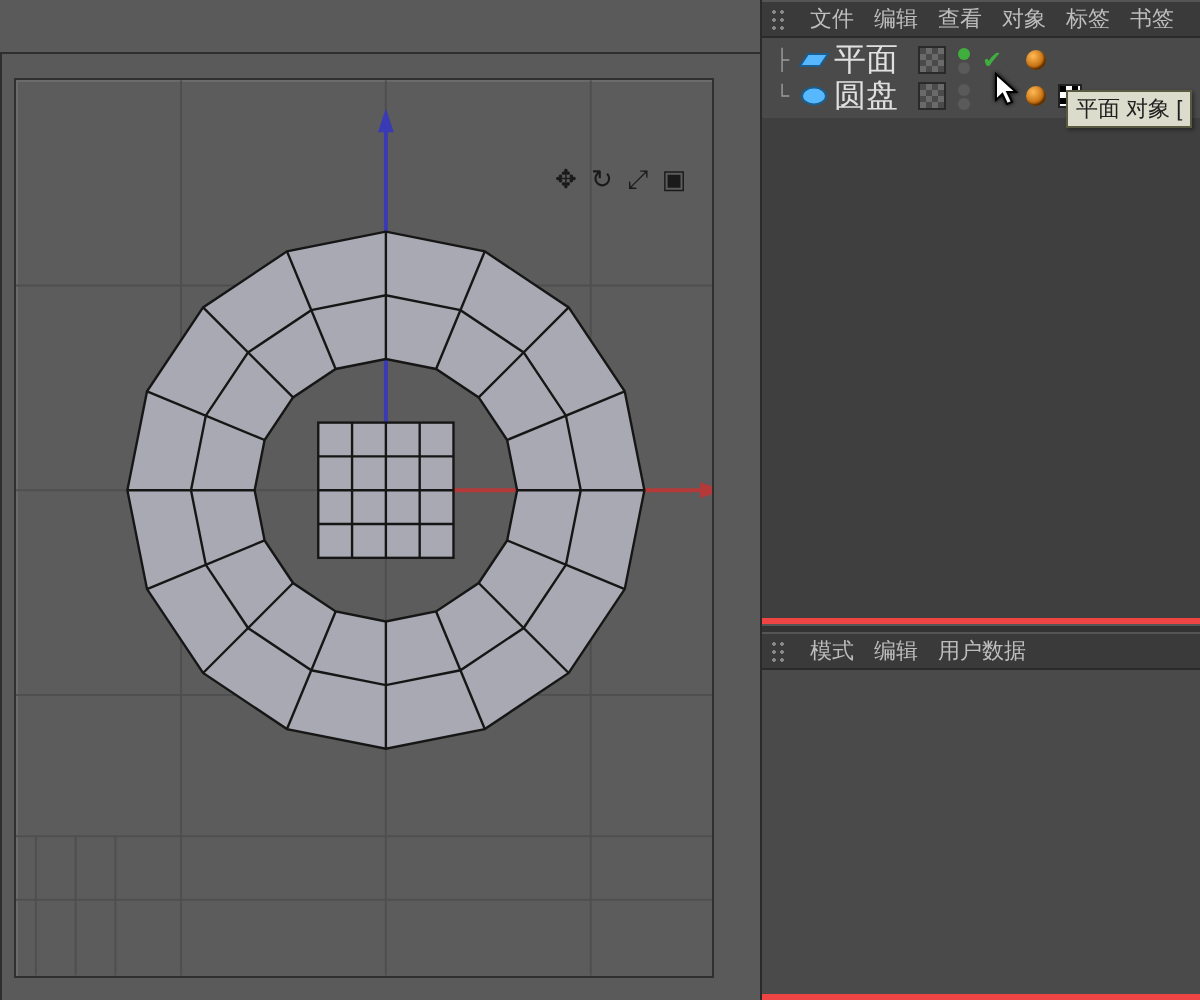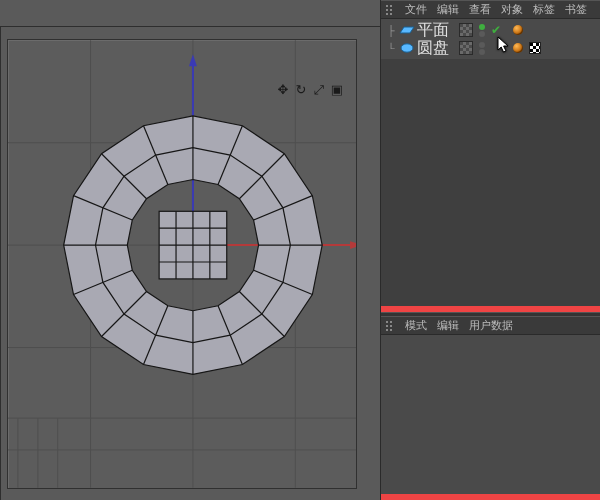--- a/index.html
+++ b/index.html
@@ -66,21 +66,21 @@
     left: 380px; top: 0;
     width: 220px; height: 500px;
     background: #434343;
     border-left: 1px solid #2a2a2a;
   }
   .panel {
     position: absolute;
     left: 0; width: 220px;
     background: #3f3f3f;
     border-top: 1px solid #555;
-    border-bottom: 6px solid #ef4444;
+    border-bottom: 3px solid #ef4444;
   }
   .panel.objmgr { top: 0; height: 312px; }
   .panel.attr   { top: 316px; height: 184px; }
 
   .panel-menubar {
     height: 18px;
     display: flex;
     align-items: center;
     gap: 10px;
     padding: 0 4px;
@@ -340,20 +340,21 @@
         <span class="tag-checker"></span>
       </div>
     </div>
 
     <div class="cursor">
       <svg width="14" height="18" viewBox="0 0 14 18">
         <path d="M1 1 L1 14 L4.2 11 L6.5 16 L9 15 L6.6 10 L11 10 Z" fill="#fff" stroke="#000" stroke-width="1"></path>
       </svg>
     </div>
 
+    <div class="tooltip">平面 对象 [</div>
   </div>
 
   <div class="splitter"></div>
 
   <div class="panel attr">
     <div class="panel-menubar">
       <span class="grip"></span>
       <span class="menu-item">模式</span>
       <span class="menu-item">编辑</span>
       <span class="menu-item">用户数据</span>

